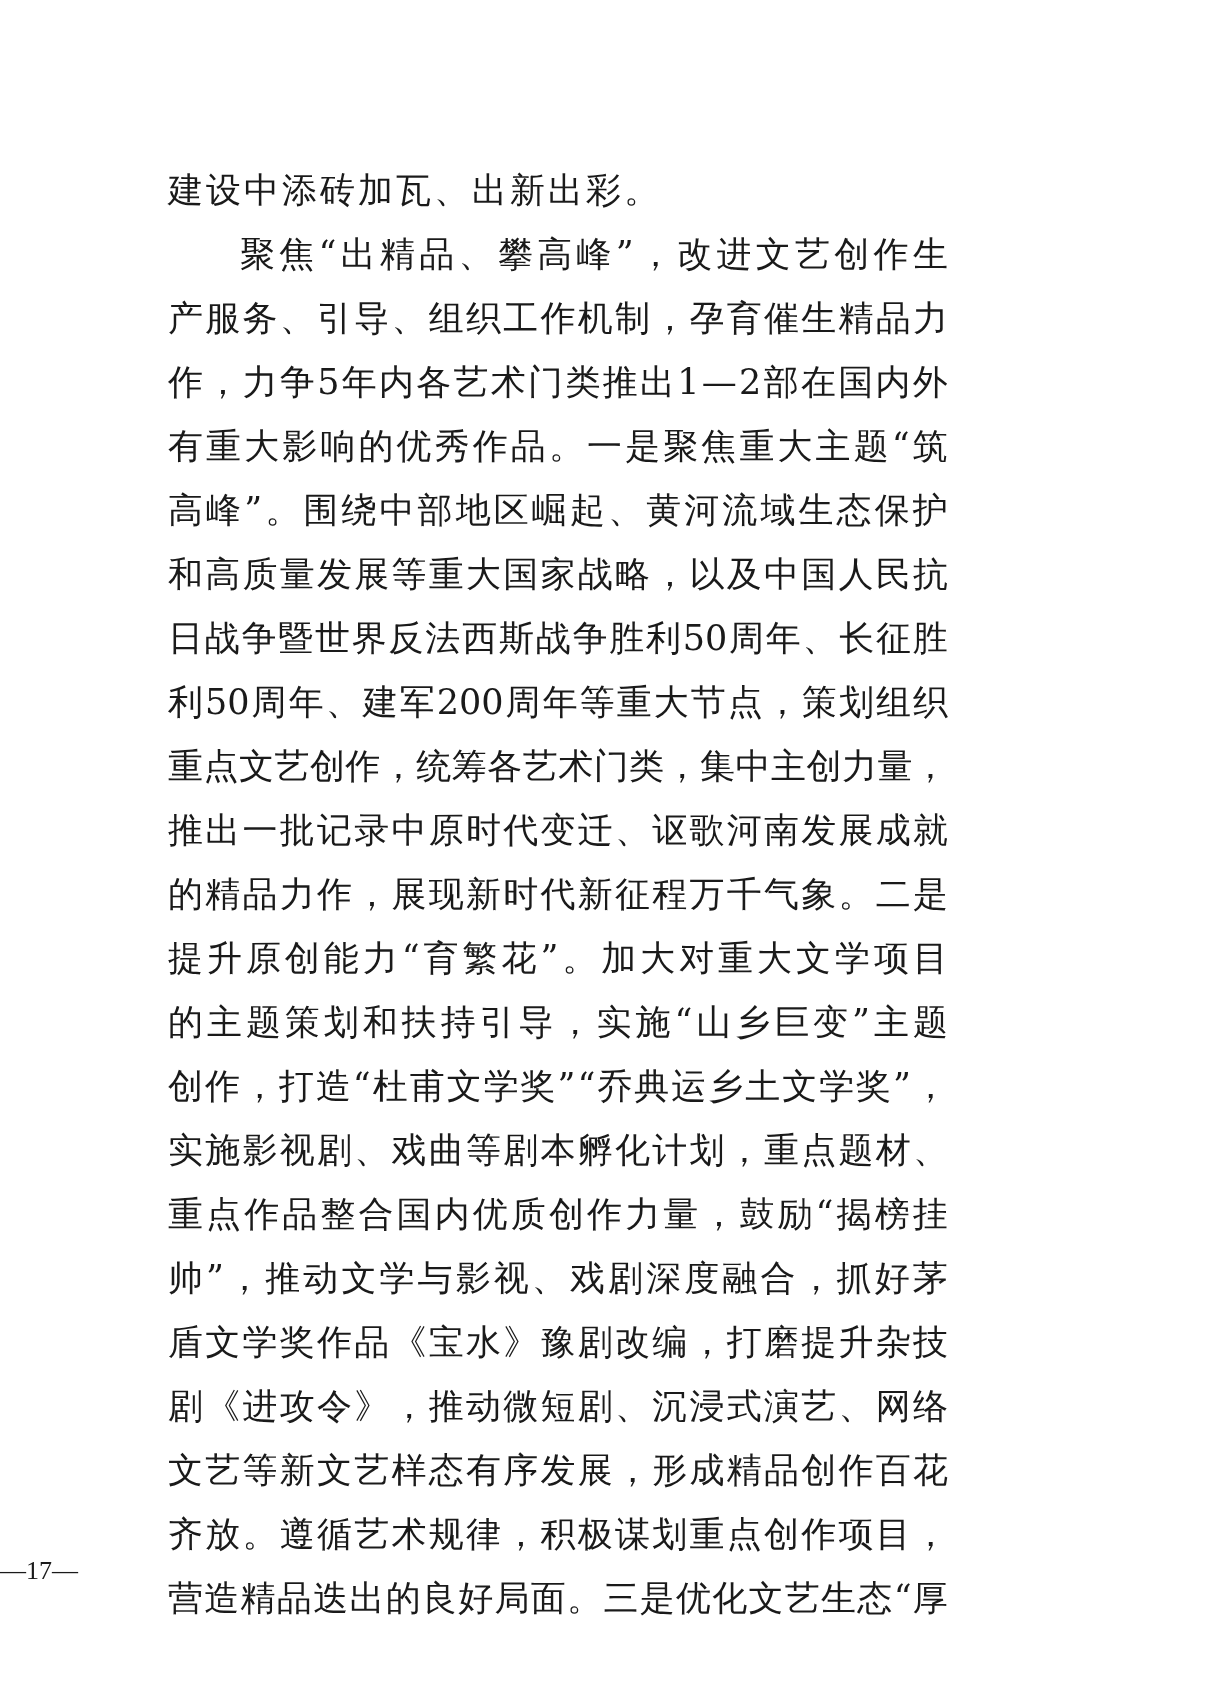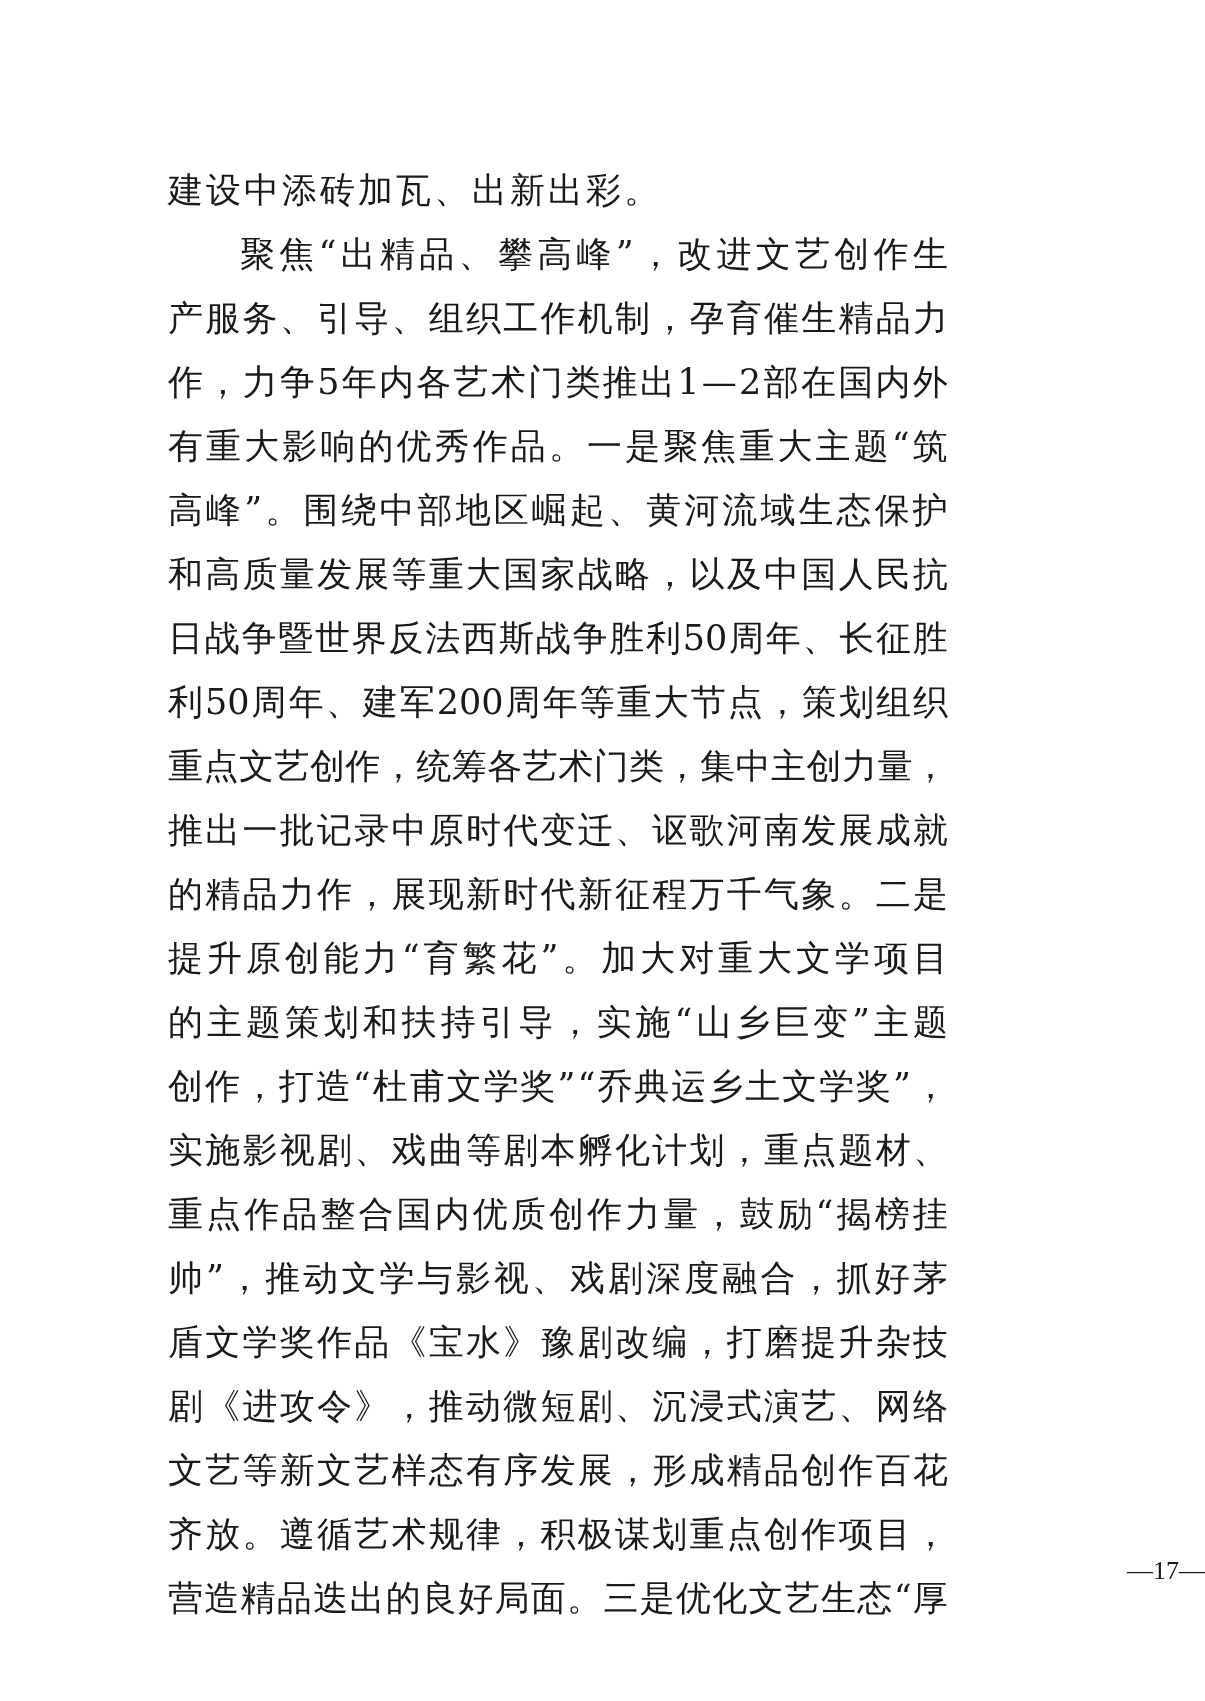--- a/index.html
+++ b/index.html
@@ -48,21 +48,21 @@
       padding-left: 72px;
     }
     .line span.ch {
       display: inline-block;
     }
     .page-number {
       position: absolute;
       left: 0;
       width: 1205px;
       top: 1556px;
-      text-align: right;
+      text-align: left;
       font-size: 26px;
       font-family: "Liberation Serif", "DejaVu Serif", serif;
       color: #1a1a1a;
     }
   </style>
 </head>
 <body>
 
 <div class="page">
   <div class="line last-short">建设中添砖加瓦、出新出彩。</div>

